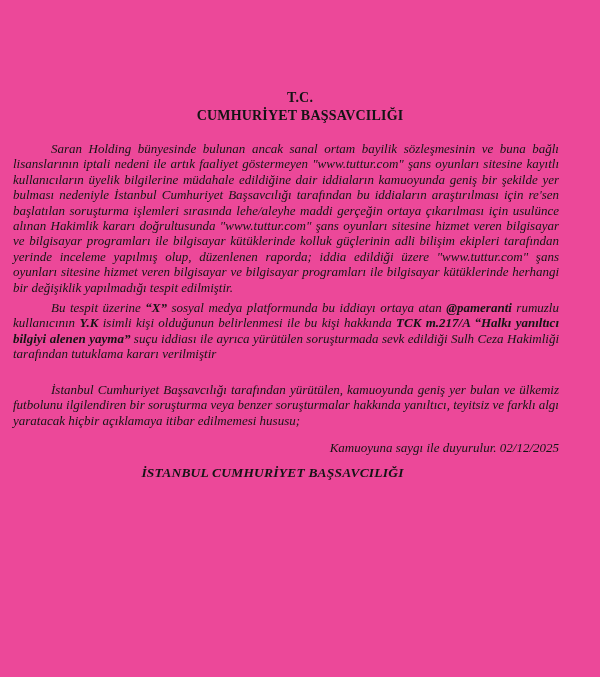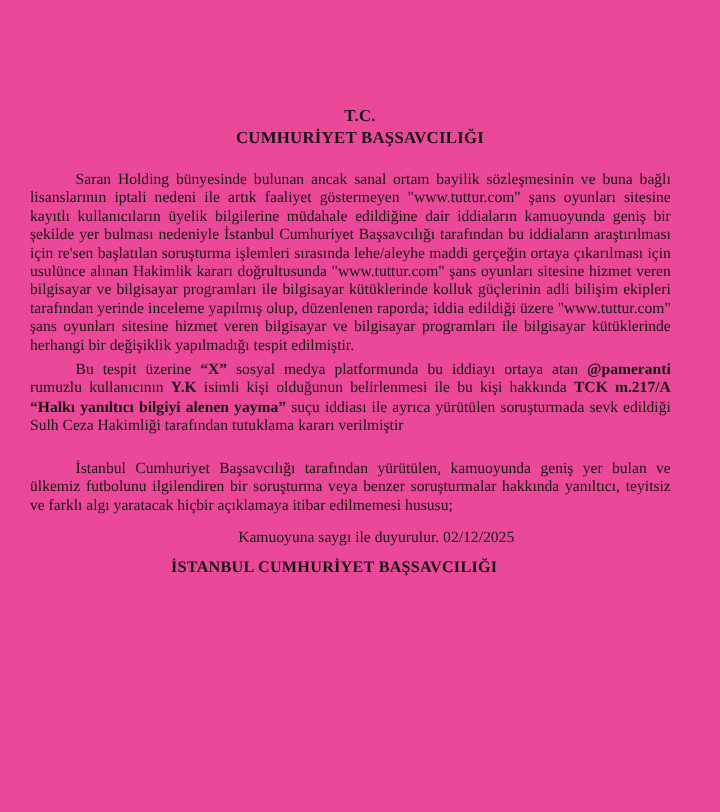--- a/index.html
+++ b/index.html
@@ -31,38 +31,39 @@
   .title {
     margin-top: 15px;
     text-align: center;
     font-weight: 700;
     font-size: 14px;
     letter-spacing: 0.3px;
     text-decoration: underline;
     text-underline-offset: 2px;
   }
   .content {
-    margin-left: 25px;
+    margin-left: 13px;
     margin-right: 41px;
     font-size: 13px;
     line-height: 15.4px;
     text-align: justify;
+    font-style: italic;
   }
   .para {
     margin: 0;
     text-indent: 38px;
   }
   .p1 { margin-top: 16px; }
   .p2 { margin-top: 5px; }
   .p3 { margin-top: 20px; }
   .b  { font-weight: 700; }
   .closing {
     margin: 12px 0 0 0;
     text-indent: 43px;
-    text-align: center;
+    text-align: right;
   }
   .signature {
     margin: 10px 27px 0 0;
     text-align: center;
     font-weight: 700;
     font-size: 13.5px;
     letter-spacing: 0.2px;
   }
 </style>
 </head>

